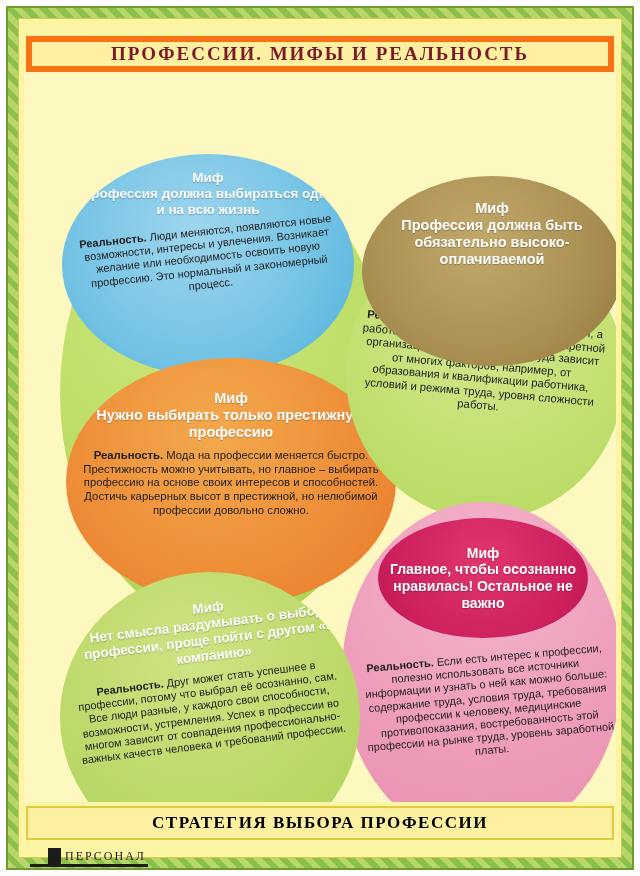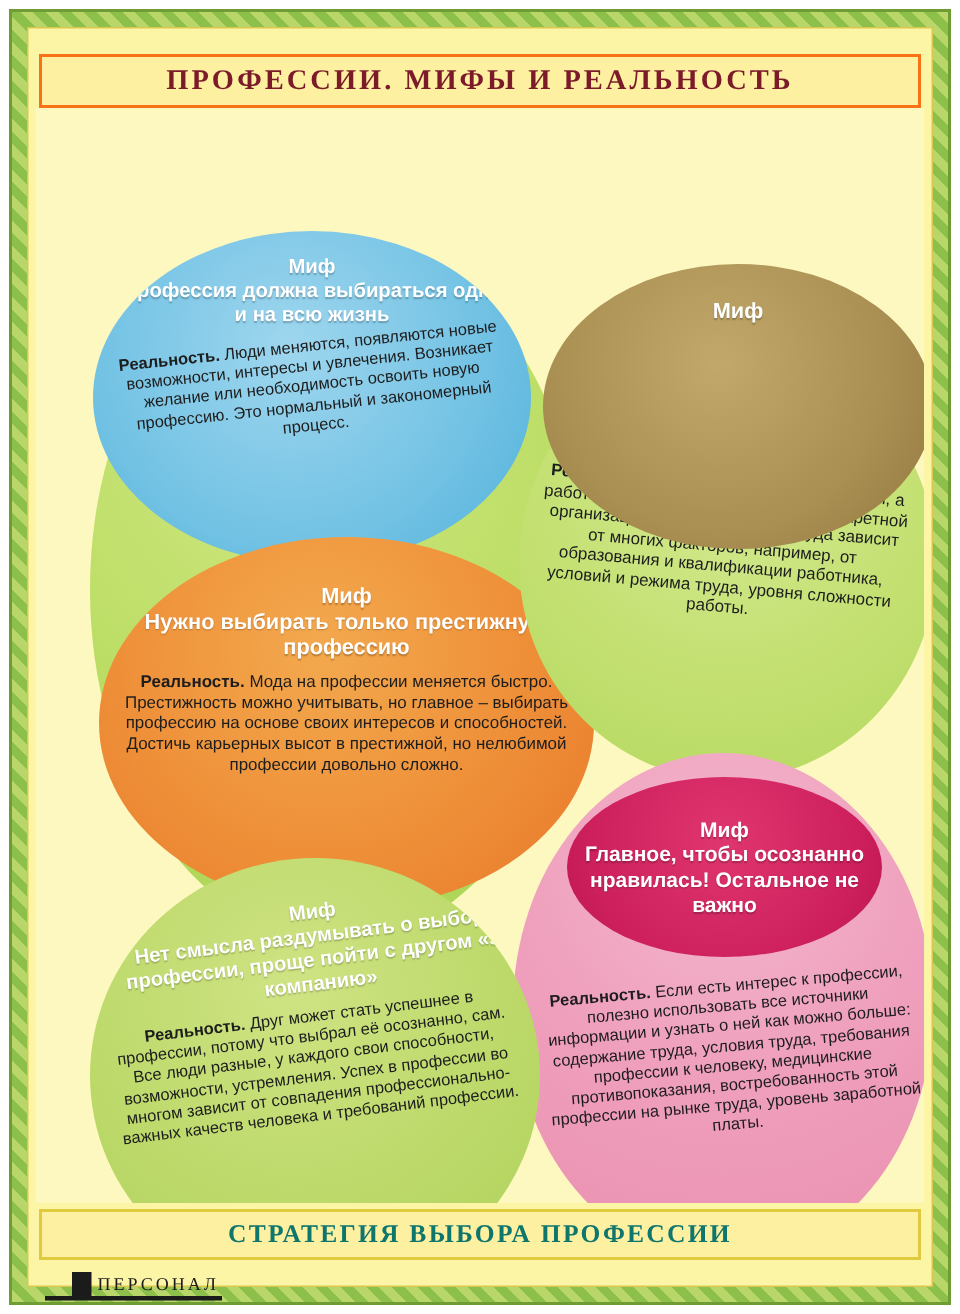--- a/index.html
+++ b/index.html
@@ -39,21 +39,21 @@
     width: 592px; height: 730px;
     background: #fdf8c0;
     overflow: hidden;
   }
   
   .title-bar {
     position: absolute;
     left: 26px; top: 36px;
     width: 588px; height: 36px;
     background: #fdf0a0;
-    border: 2px solid #f97316;
+    border: 6px solid #f97316;
     box-sizing: border-box;
     display: flex;
     align-items: center;
     justify-content: center;
   }
   .title-text {
     font-size: 19px;
     font-weight: bold;
     letter-spacing: 2px;
     color: #7b1b2a;
@@ -68,21 +68,21 @@
     border: 2px solid #e0ca40;
     box-sizing: border-box;
     display: flex;
     align-items: center;
     justify-content: center;
   }
   .footer-text {
     font-size: 17px;
     font-weight: bold;
     letter-spacing: 1.5px;
-    color: #0f766e;
+    color: #000000;
     font-family: "Liberation Serif", serif;
     white-space: nowrap;
   }
   .logo {
     position: absolute;
     left: 48px; top: 845px;
     width: 120px; height: 22px;
     display: flex;
     align-items: center;
   }
@@ -243,20 +243,21 @@
       </div>
       <div class="reality rot-a">
         <b>Реальность.</b>
         <span>Люди меняются, появляются новые возможности, интересы и увлечения. Возникает желание или необходимость освоить новую профессию. Это нормальный и закономерный процесс.</span>
       </div>
     </div>
 
     <div class="blob" id="blob-paid">
       <div class="myth">
         <span class="lead">Миф</span>
+        <span>Профессия должна быть обязательно высоко-оплачиваемой</span>
       </div>
     </div>
 
     <div class="blob" id="blob-prestige">
       <div class="myth">
         <span class="lead">Миф</span>
         <span>Нужно выбирать только престижную профессию</span>
       </div>
       <div class="reality">
         <b>Реальность.</b>

